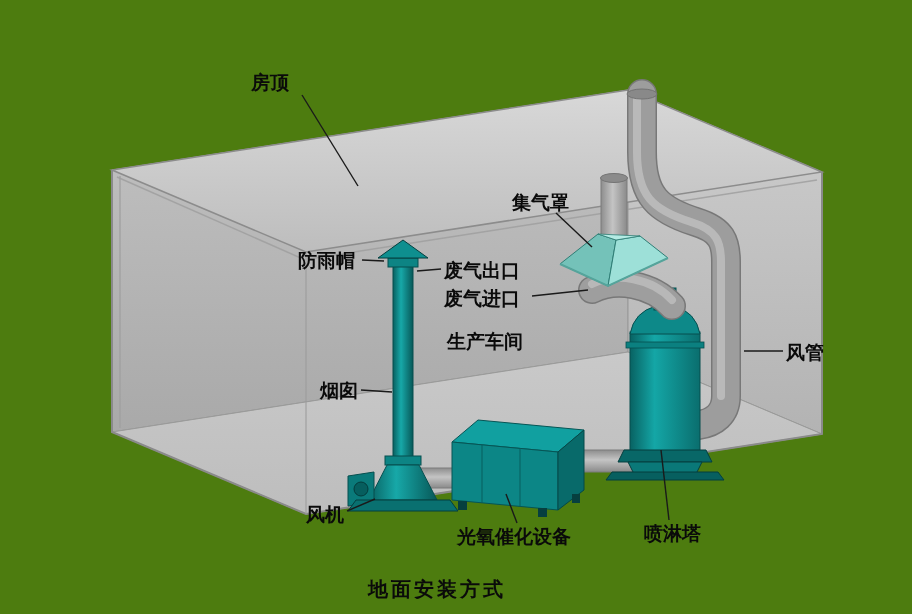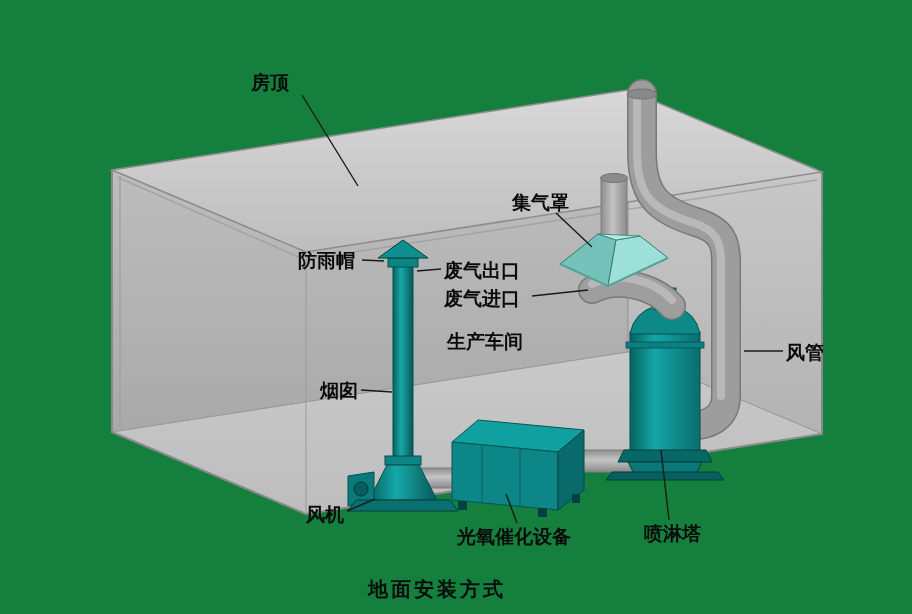--- a/index.html
+++ b/index.html
@@ -1,19 +1,19 @@
 <!DOCTYPE html>
 <html><head>
 <meta charset="utf-8">
 <style>
   html,body{margin:0;padding:0;background:#ffffff;}
   .stage{
     position:relative;
     width:912px;height:614px;
-    background:#15803d;
+    background:#4d7c0f;
     font-family:"DejaVu Sans", sans-serif;
     overflow:hidden;
   }
   svg{display:block;}
   .lbl{font-size:19px;font-weight:700;fill:#0a0a0a;}
   .caption{font-size:20px;font-weight:700;fill:#0a0a0a;letter-spacing:3px;}
   .leader{stroke:#1a1a1a;stroke-width:1.4;fill:none;}
   .edge{stroke:#8a8a8a;stroke-width:2;fill:none;}
   .thin{stroke:#9f9f9f;stroke-width:1.5;fill:none;opacity:.85;}
 </style>

